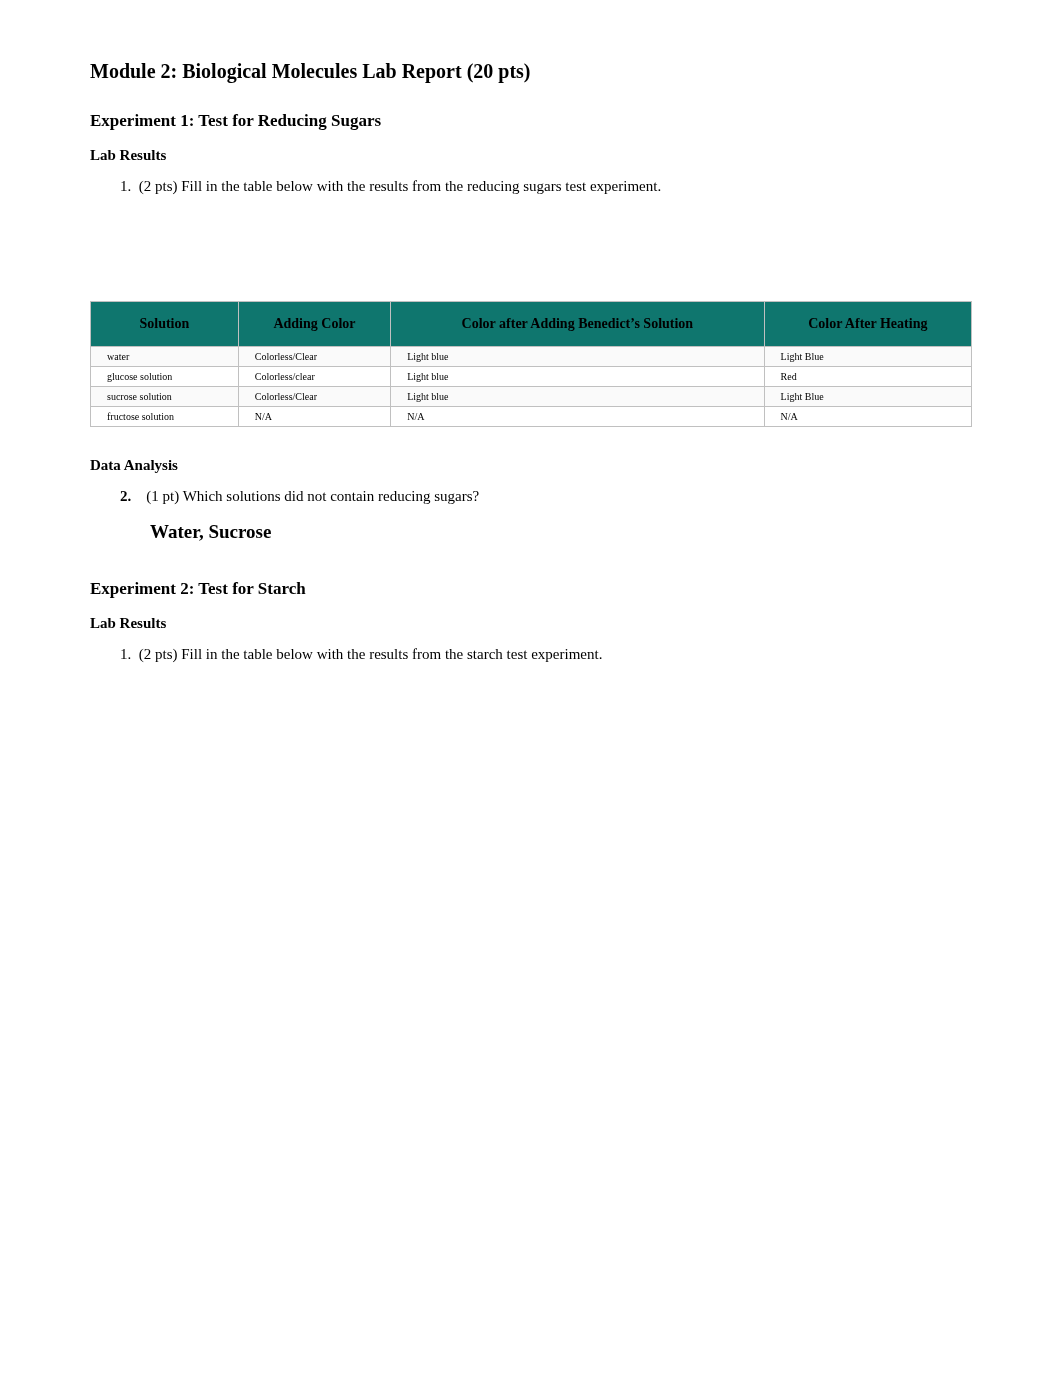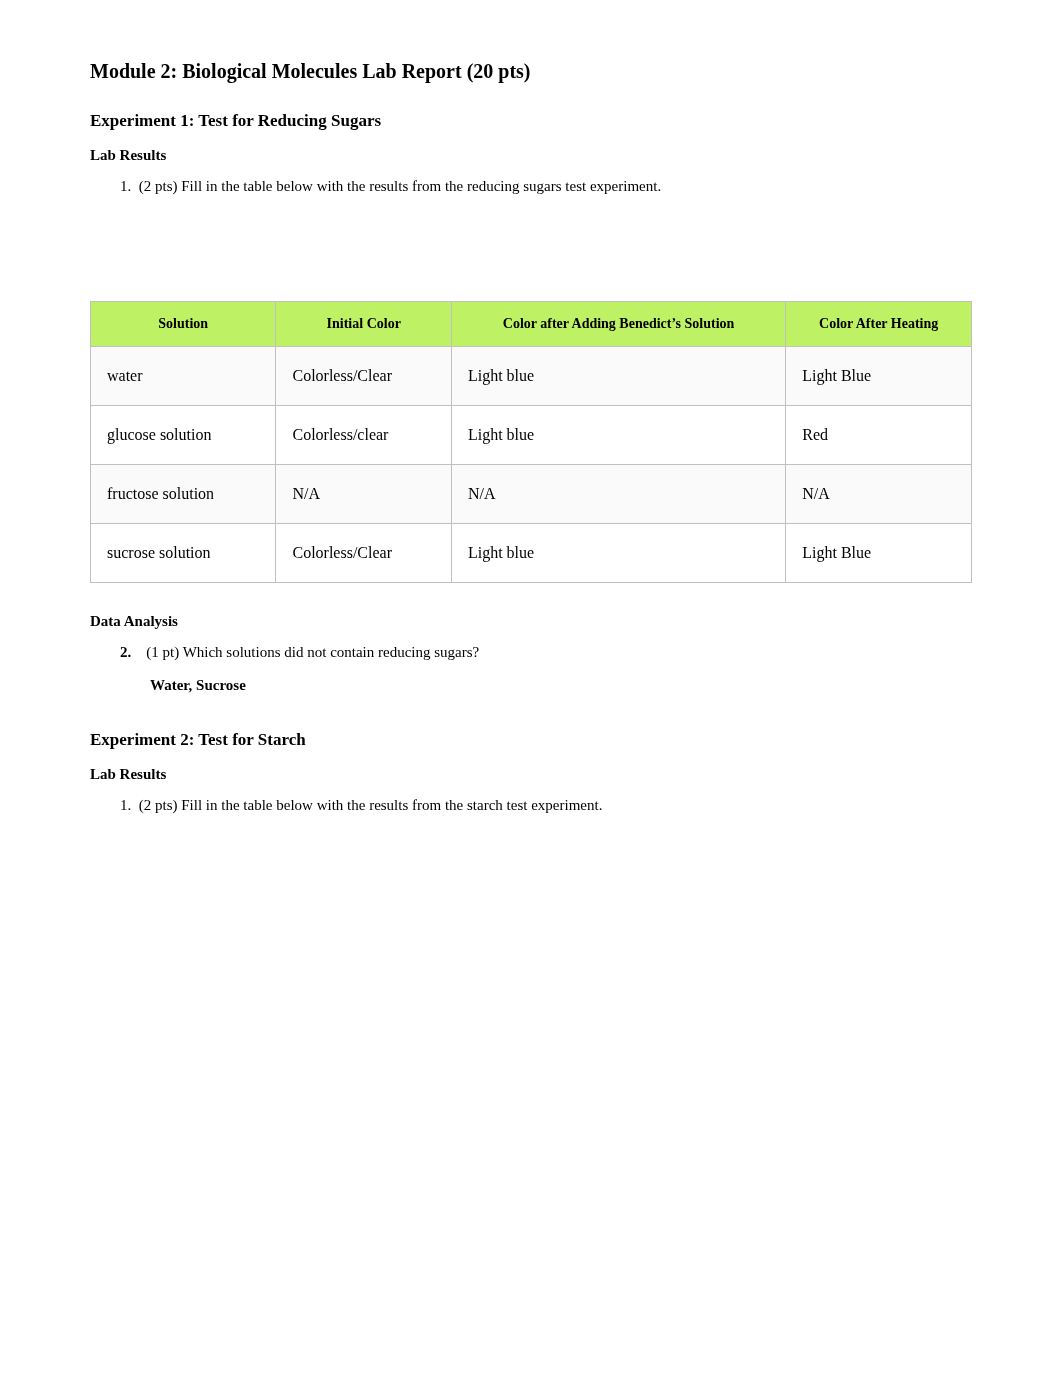--- a/index.html
+++ b/index.html
@@ -51,52 +51,52 @@
     }
 
     table {
       width: 100%;
       border-collapse: collapse;
       border: 1px solid #c0c0c0;
       background: #f5f5f5;
     }
 
     table thead tr {
-      background: #bef264;
+      background: #0f766e;
     }
 
     table th {
       font-weight: bold;
       font-size: 14px;
       text-align: center;
       padding: 14px 10px;
       border: 1px solid #c0c0c0;
     }
 
     table td {
-      font-size: 16px;
-      padding: 20px 16px;
+      font-size: 10px;
+      padding: 4px 16px;
       border: 1px solid #c0c0c0;
       background: #ffffff;
     }
 
     table tr:nth-child(odd) td {
       background: #fafafa;
     }
 
     .data-analysis-section {
       margin-top: 30px;
       margin-bottom: 36px;
     }
 
     .bold-answer {
       font-weight: bold;
       margin-left: 60px;
       margin-top: 8px;
-      font-size: 15px;
+      font-size: 19px;
     }
 
     .question-num {
       font-weight: bold;
     }
 
     .italic {
     }
 
     .experiment-section {
@@ -118,49 +118,49 @@
   </div>
 
   <div class="spacer"></div>
   <div class="spacer"></div>
 
   <div class="table-wrapper">
     <table>
       <thead>
         <tr>
           <th>Solution</th>
-          <th>Initial Color</th>
+          <th>Adding Color</th>
           <th>Color after Adding Benedict’s Solution</th>
           <th>Color After Heating</th>
         </tr>
       </thead>
       <tbody>
         <tr>
           <td>water</td>
           <td>Colorless/Clear</td>
           <td>Light blue</td>
           <td>Light Blue</td>
         </tr>
         <tr>
           <td>glucose solution</td>
           <td>Colorless/clear</td>
           <td>Light blue</td>
           <td>Red</td>
         </tr>
         <tr>
+          <td>sucrose solution</td>
+          <td>Colorless/Clear</td>
+          <td>Light blue</td>
+          <td>Light Blue</td>
+        </tr>
+        <tr>
           <td>fructose solution</td>
           <td>N/A</td>
           <td>N/A</td>
           <td>N/A</td>
-        </tr>
-        <tr>
-          <td>sucrose solution</td>
-          <td>Colorless/Clear</td>
-          <td>Light blue</td>
-          <td>Light Blue</td>
         </tr>
       </tbody>
     </table>
   </div>
 
   <div class="data-analysis-section">
     <h3 class="subsection-title">Data Analysis</h3>
 
     <div class="numbered-item">
       <span class="question-num">2.</span>

